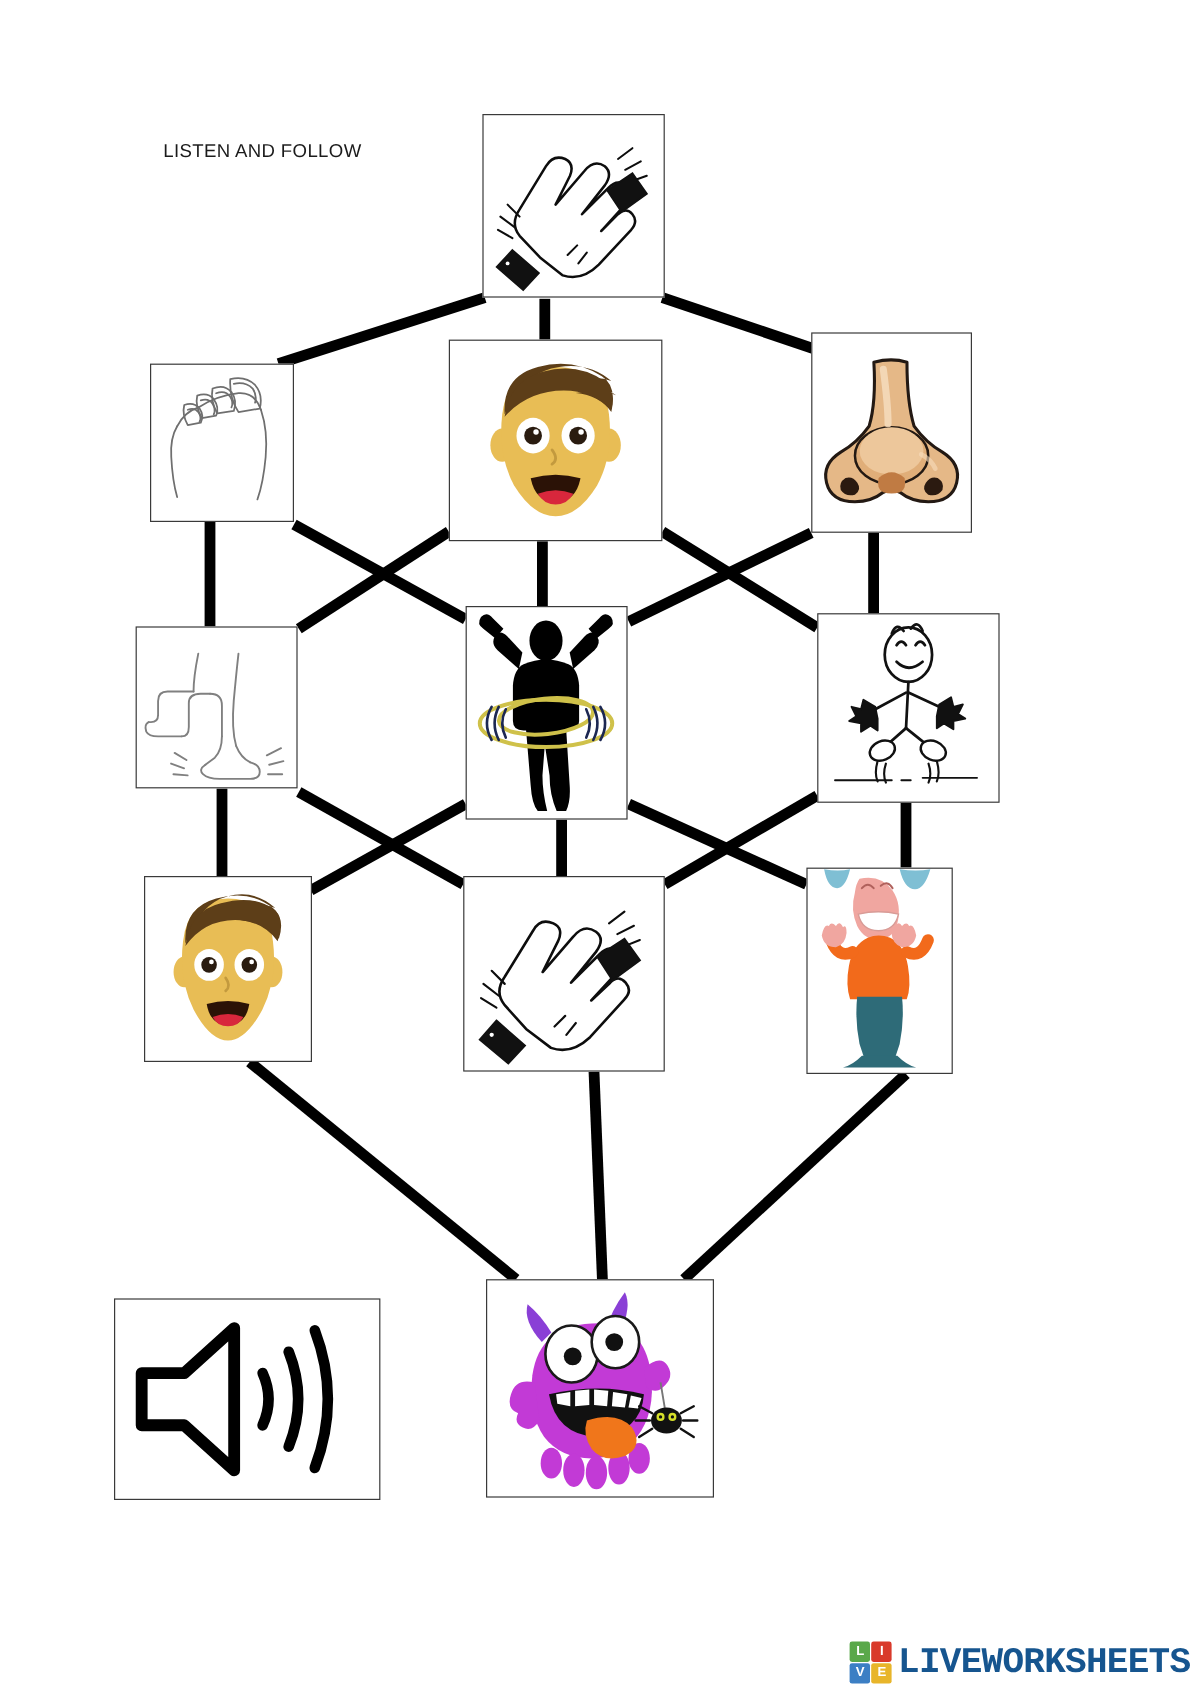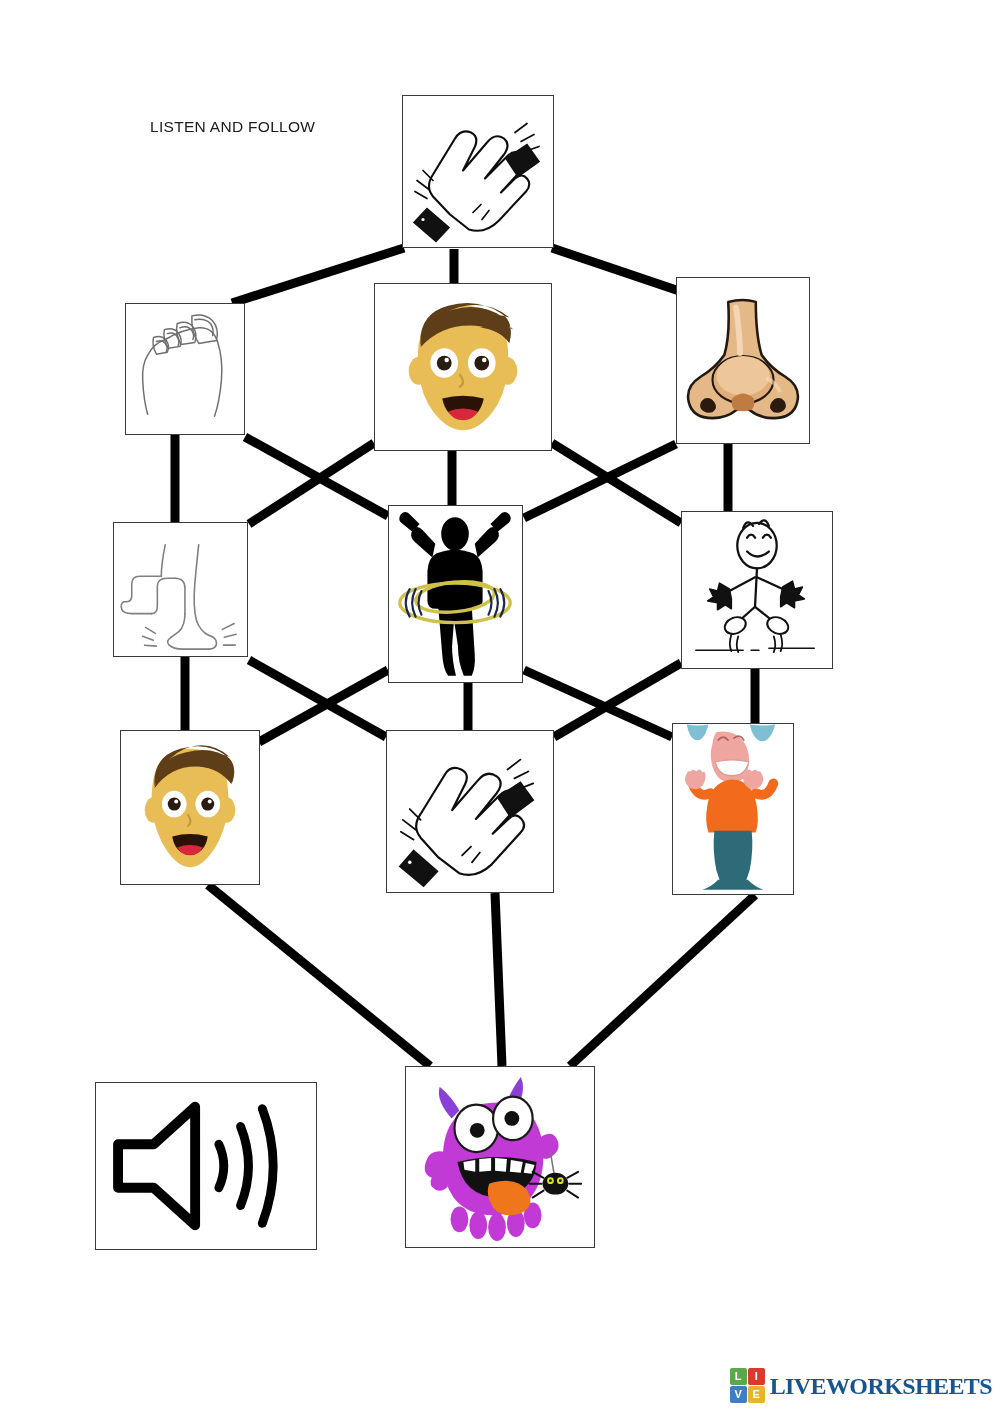--- a/index.html
+++ b/index.html
@@ -14,21 +14,21 @@
   #sheet {
     position: relative;
     width: 1000px;
     height: 1413px;
     background: #ffffff;
     overflow: hidden;
   }
   
   #title {
     position: absolute;
-    left: 150px;
+    left: 136px;
     top: 118px;
     font-size: 15.5px;
     letter-spacing: 0.3px;
     color: #1b1b1b;
     font-family: "Liberation Sans", sans-serif;
     white-space: nowrap;
   }
   
   #links {
     position: absolute;
@@ -71,23 +71,23 @@
     align-items: center;
     justify-content: center;
     color: #ffffff;
     font-weight: bold;
     font-size: 11px;
     font-family: "Liberation Sans", sans-serif;
     border-radius: 2px;
     line-height: 1;
   }
   #lwtext {
-    font-family: Liberation Serif, serif;
+    font-family: Liberation Mono, monospace;
     font-weight: bold;
-    font-size: 24px;
+    font-size: 30px;
     letter-spacing: -0.6px;
     color: #16558f;
     line-height: 1;
   }
 </style>
 </head>
 <body>
 
 <div id="sheet">
 

